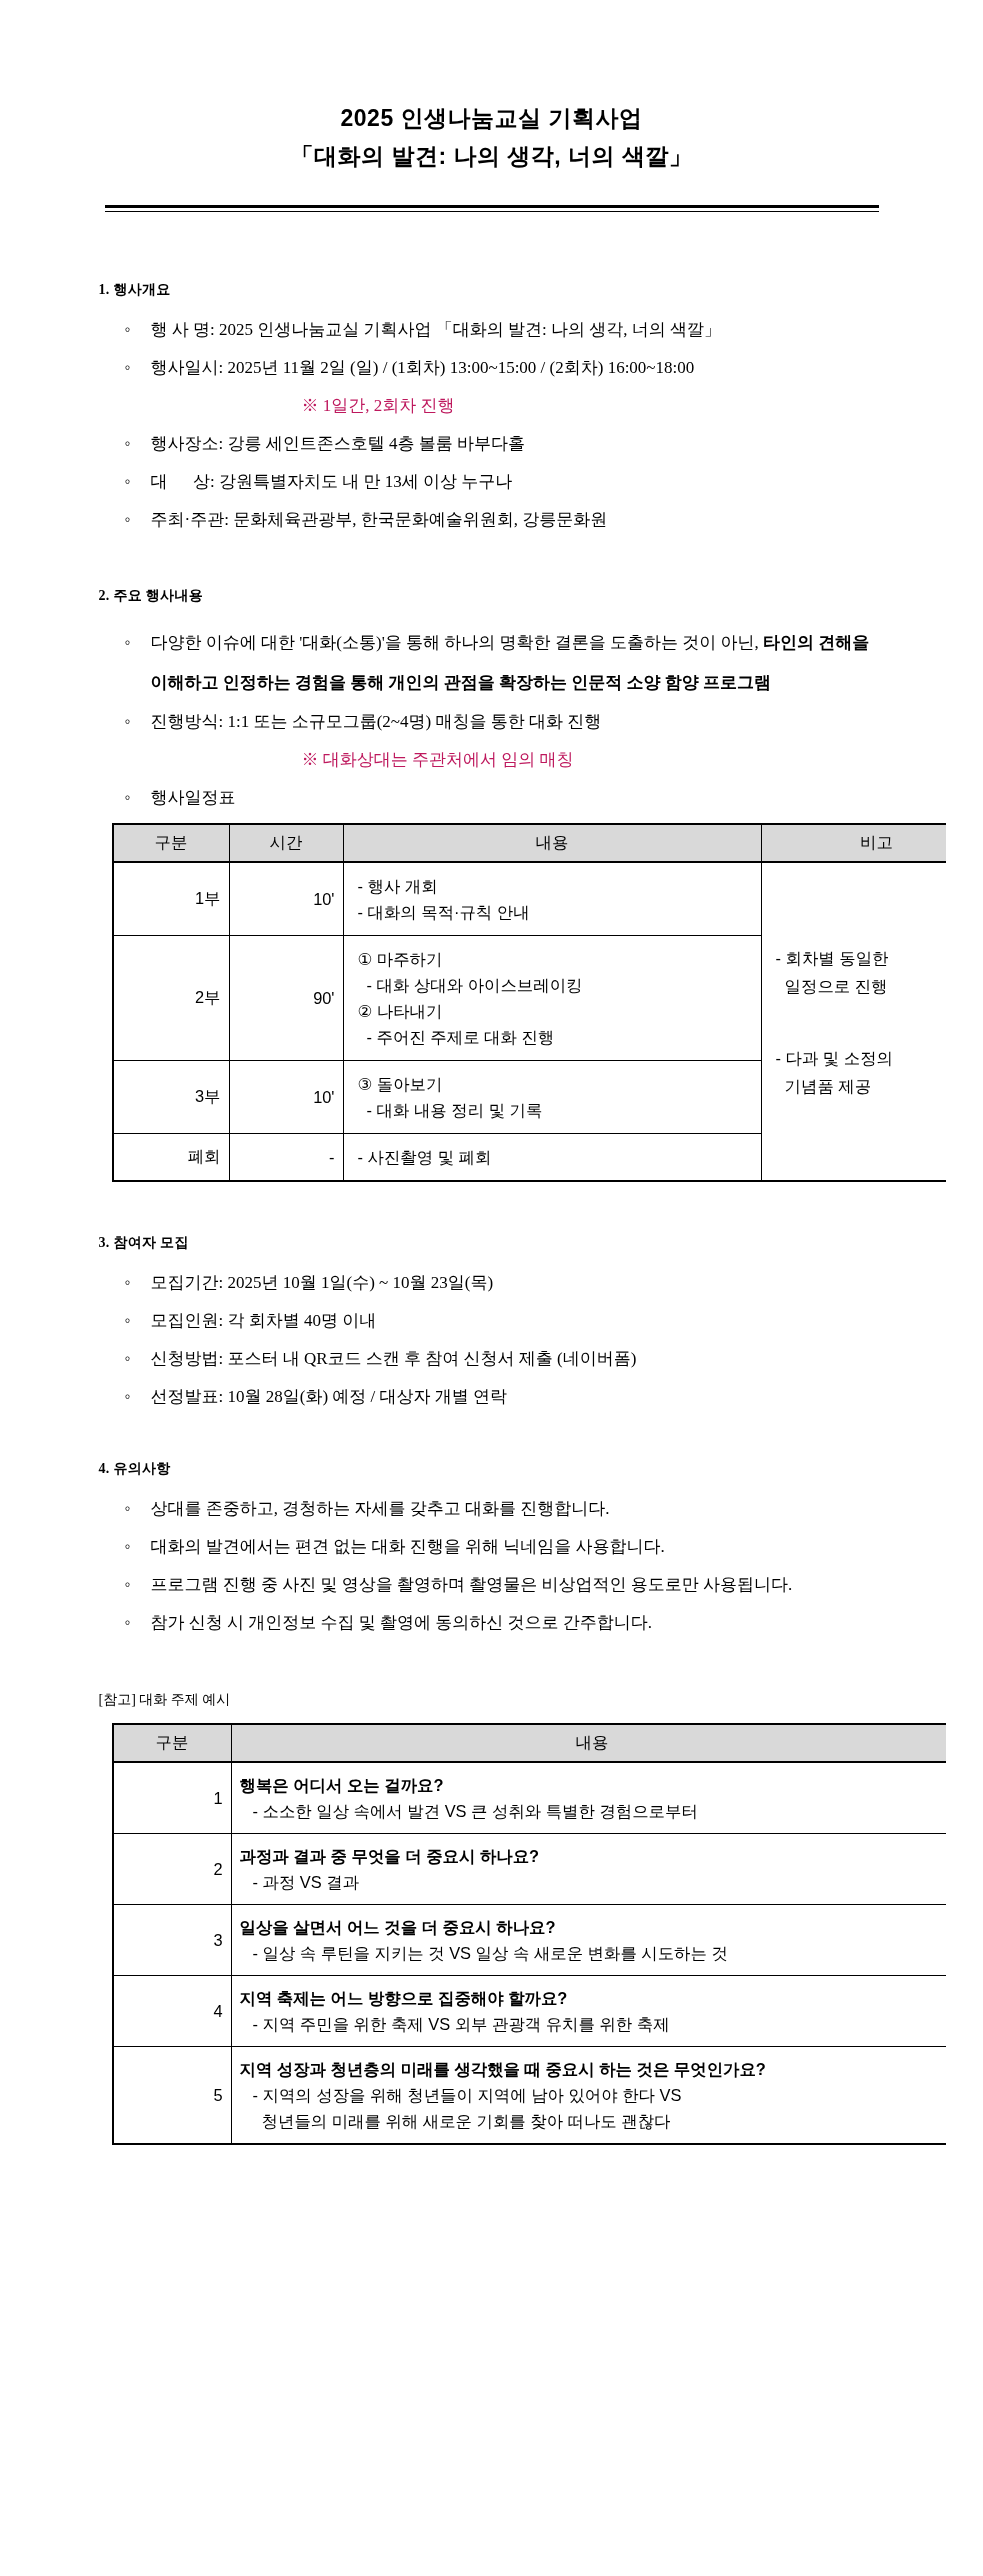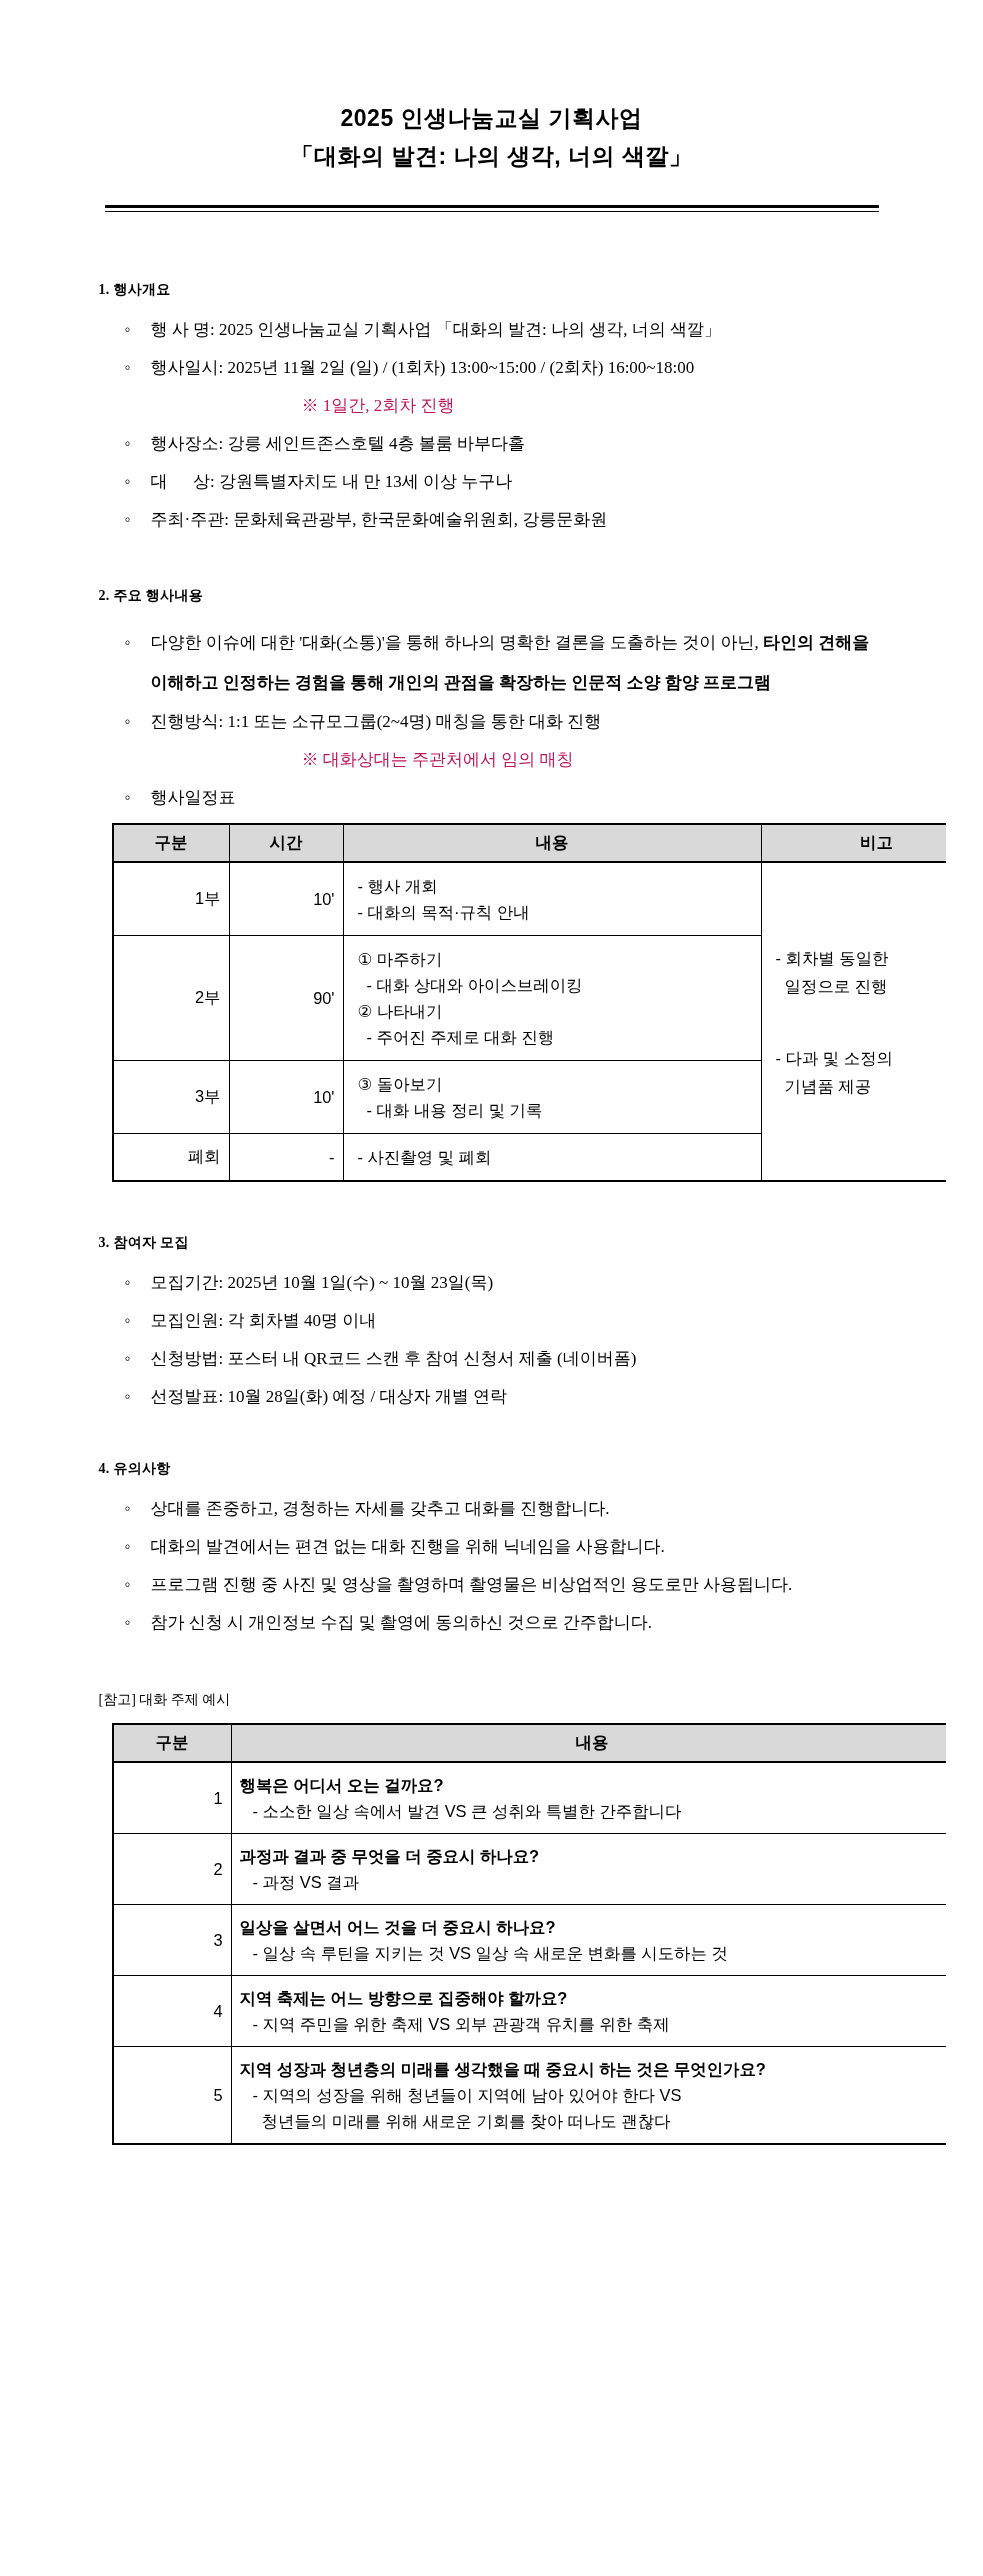--- a/index.html
+++ b/index.html
@@ -68,21 +68,21 @@
     table-layout:fixed;
     margin:12px 0 0 13px;
     width:843px;
     font-family:"Liberation Sans","DejaVu Sans",sans-serif;
     font-size:16.4px;
     border:2px solid #000;
   }
   th, td { border:1px solid #000; }
   thead th {
     background:#D9D9D9;
-    font-weight:bold;
+    font-weight:normal;
     text-align:center;
     padding:7px 4px;
     border-bottom:2px solid #000;
   }
   td { padding:10px 8px; vertical-align:middle; }
   .c-center { text-align:right; }
   .cell-line { line-height:26px; white-space:pre-wrap; }
   .c-content { padding-left:14px; }
   .c-remark { padding-left:14px; }
   .remark-block { line-height:28px; white-space:pre-wrap; }
@@ -270,21 +270,21 @@
         <tr>
           <th class="w-no">구분</th>
           <th>내용</th>
         </tr>
       </thead>
       <tbody>
         <tr>
           <td class="c-center">1</td>
           <td>
             <div class="t2-q">행복은 어디서 오는 걸까요?</div>
-            <div class="t2-a">- 소소한 일상 속에서 발견 VS 큰 성취와 특별한 간주합니다</div>
+            <div class="t2-a">- 소소한 일상 속에서 발견 VS 큰 성취와 특별한 경험으로부터</div>
           </td>
         </tr>
         <tr>
           <td class="c-center">2</td>
           <td>
             <div class="t2-q">과정과 결과 중 무엇을 더 중요시 하나요?</div>
             <div class="t2-a">- 과정 VS 결과</div>
           </td>
         </tr>
         <tr>

